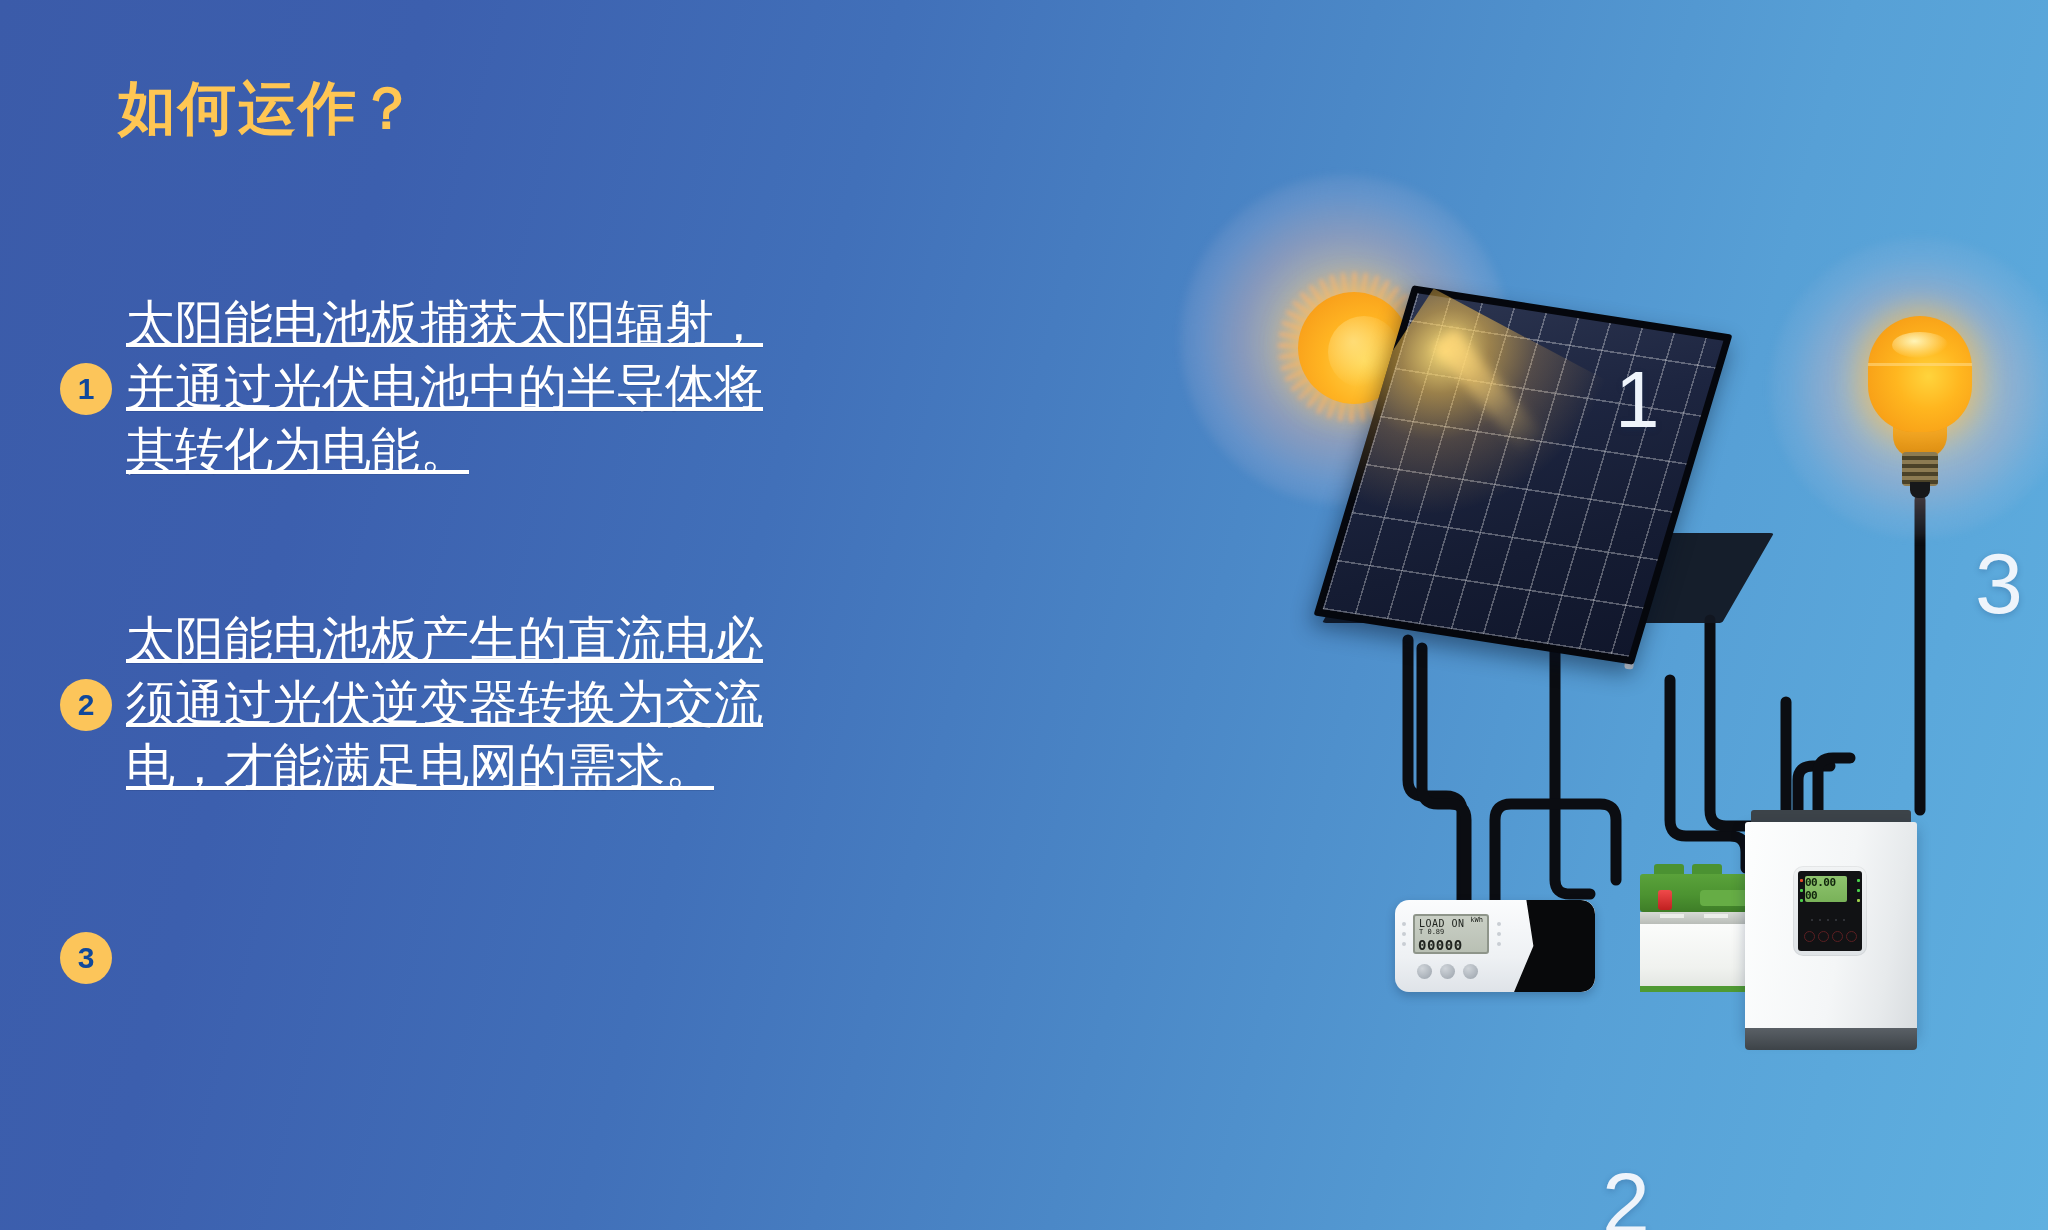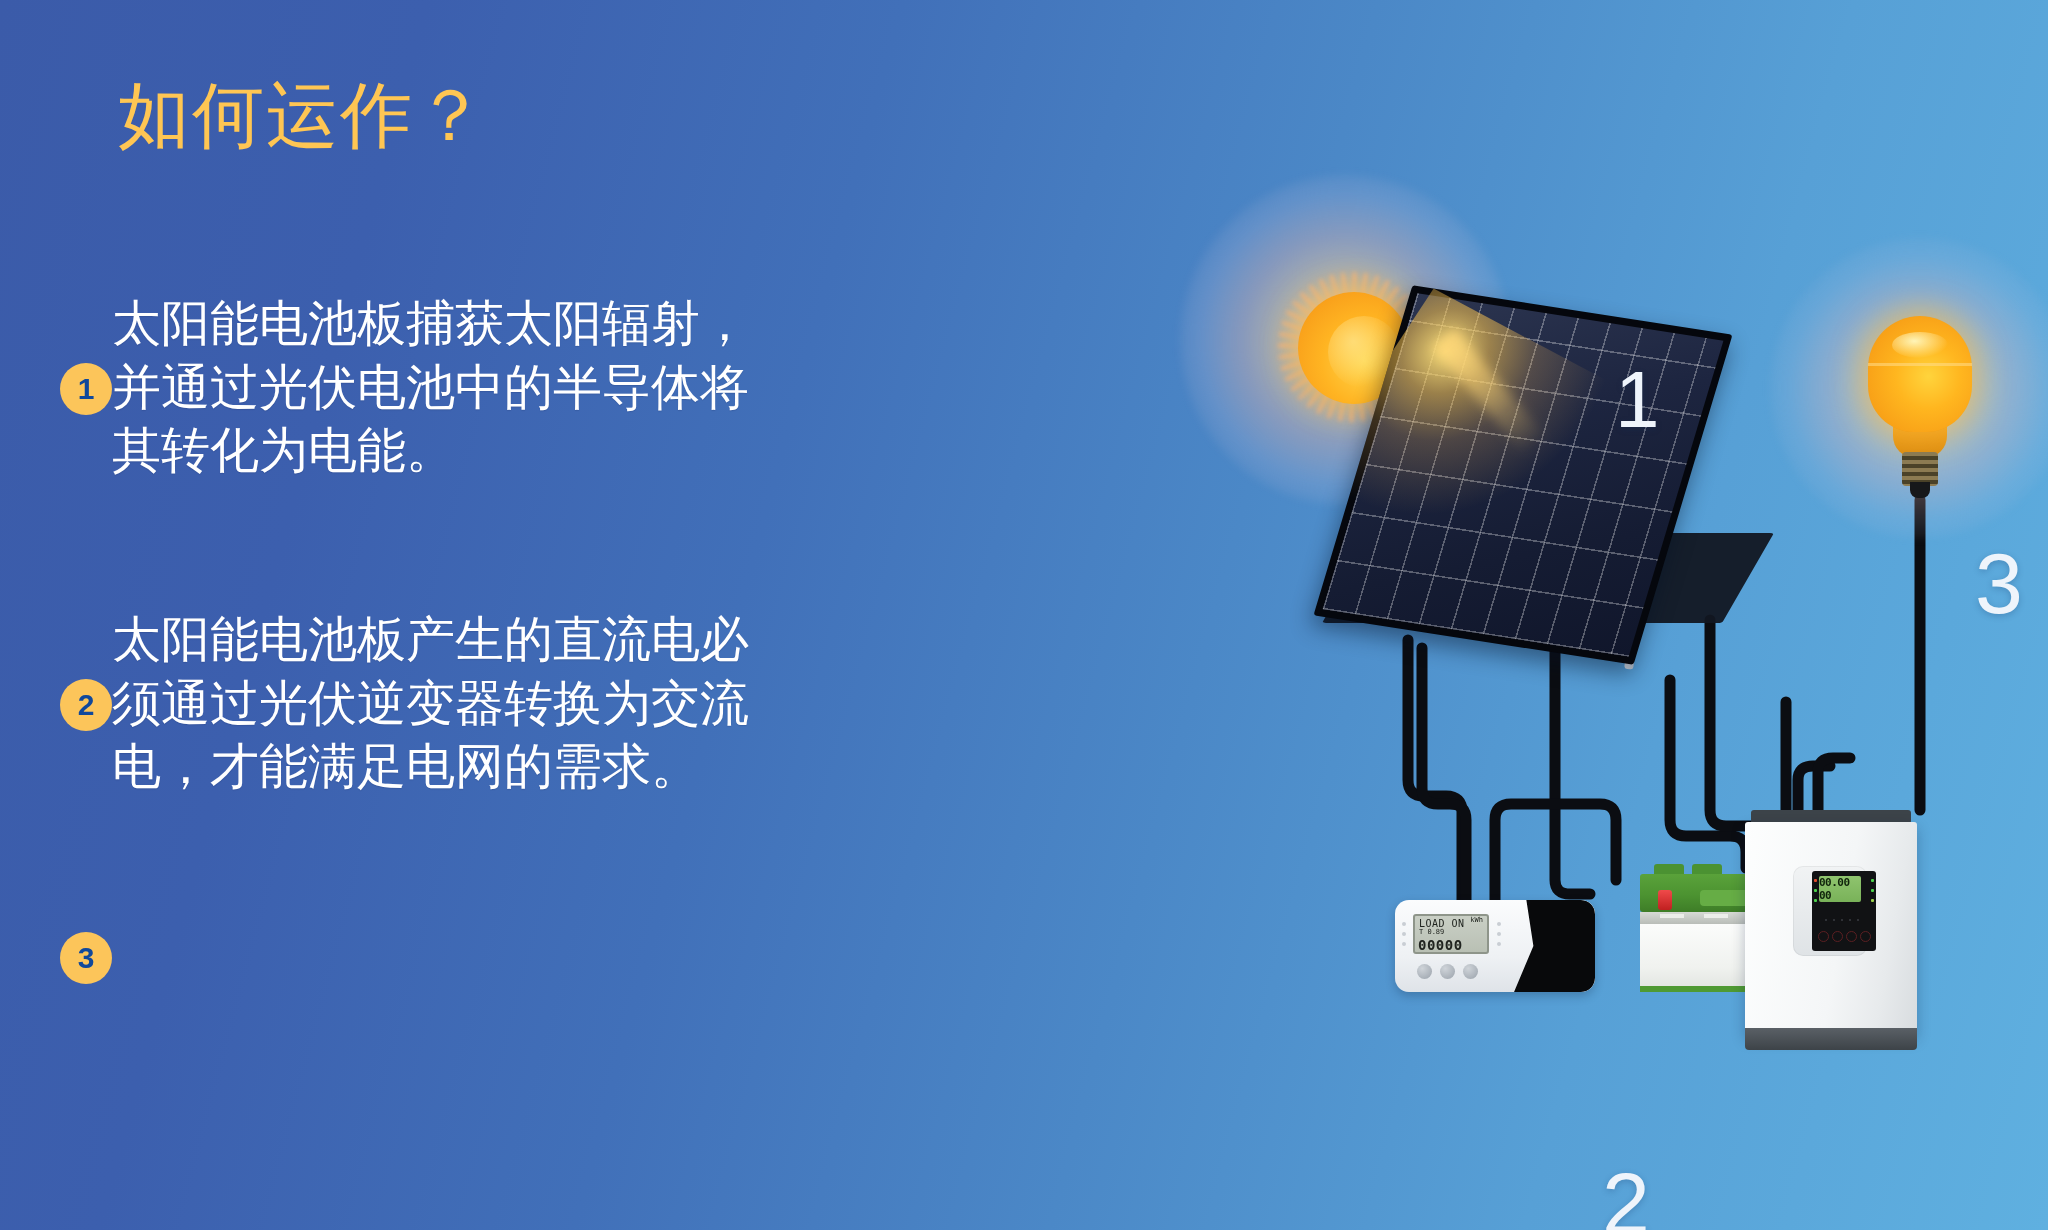--- a/index.html
+++ b/index.html
@@ -18,22 +18,22 @@
         #4b88c7 58%,
         #57a0d6 78%,
         #5fb0e0 100%);
     overflow: hidden;
   }
 
   
   #title {
     position: absolute;
     left: 118px; top: 78px;
-    font-size: 72px;
-    font-weight: normal;
+    font-size: 58px;
+    font-weight: bold;
     color: #ffc653;
     letter-spacing: 2px;
     line-height: 1.05;
     white-space: nowrap;
   }
 
   .step {
     position: absolute;
     left: 60px;
     width: 900px;
@@ -52,27 +52,29 @@
     color: #10489b;
     font-size: 30px;
     font-weight: bold;
     display: flex;
     align-items: center;
     justify-content: center;
     line-height: 1;
     margin-top: 2px;
   }
   .step-text {
+    margin-left: 14px;
     color: #ffffff;
     font-size: 49px;
     line-height: 1.30;
     letter-spacing: 0px;
     white-space: pre-line;
     font-weight: 400;
     text-shadow: 0 1px 1px rgba(20,40,90,0.18);
+    text-decoration: underline;
   }
 
   
   #art { position: absolute; left: 1150px; top: 120px; width: 900px; height: 1000px; }
 
   
   #sun-halo {
     position: absolute; left: 30px; top: 55px;
     width: 330px; height: 330px; border-radius: 50%;
     background: radial-gradient(circle,
@@ -290,21 +292,21 @@
                  background:#3c4349; border-radius:3px; }
   #inv-body { position:absolute; left:0; top:12px; width:172px; height:212px;
               background: linear-gradient(100deg,#fdfefe 0%,#f4f6f7 55%,#e7eaec 80%,#d8dcdf 100%);
               border-radius:3px; box-shadow: 0 6px 14px rgba(10,30,60,0.28); }
   #inv-foot { position:absolute; left:0; top:218px; width:172px; height:22px;
               background: linear-gradient(180deg,#5a6066,#3d4348); border-radius:0 0 4px 4px; }
   #inv-panel { position:absolute; left:48px; top:44px; width:74px; height:90px;
                background: linear-gradient(180deg,#f1f3f4,#dfe3e6); border-radius:10px;
                box-shadow: inset 0 0 0 1px rgba(0,0,0,0.05); }
   #inv-screenbox { position:absolute; left:5px; top:5px; width:64px; height:80px;
-                   background:#111214; border-radius:3px;margin-left:14px; }
+                   background:#111214; border-radius:3px; }
   #inv-lcd { position:absolute; left:7px; top:5px; width:42px; height:26px;
              background: linear-gradient(180deg,#8fc46e,#79b259); border-radius:2px;
              font-family:"DejaVu Sans Mono", monospace; color:#10240c;
              font-size:11px; font-weight:bold; display:flex; align-items:center;
              justify-content:center; letter-spacing:-0.5px; }
   .inv-led { position:absolute; width:3px; height:3px; border-radius:1px; }
   .inv-knob { position:absolute; top:60px; width:11px; height:11px; border-radius:50%;
               border:1px solid #5b1f22; }
   .inv-dot { position:absolute; top:48px; width:2px; height:2px; border-radius:50%; background:#3a3d42; }
 </style>

